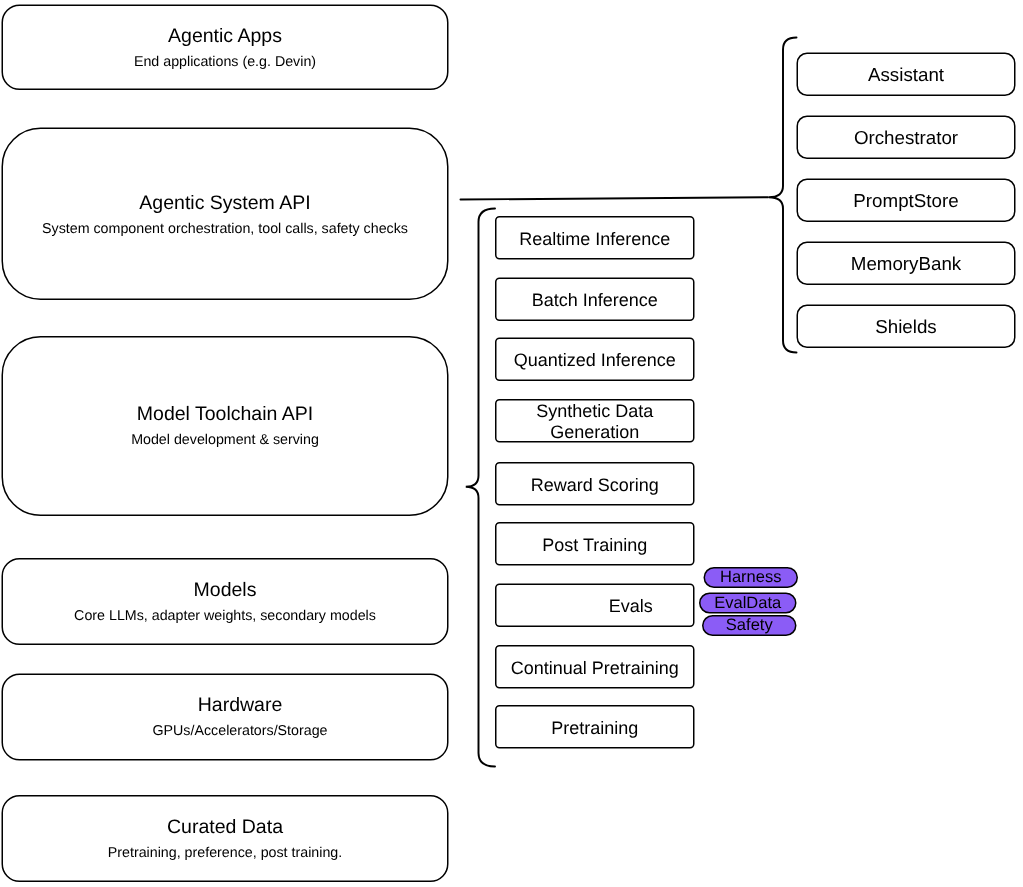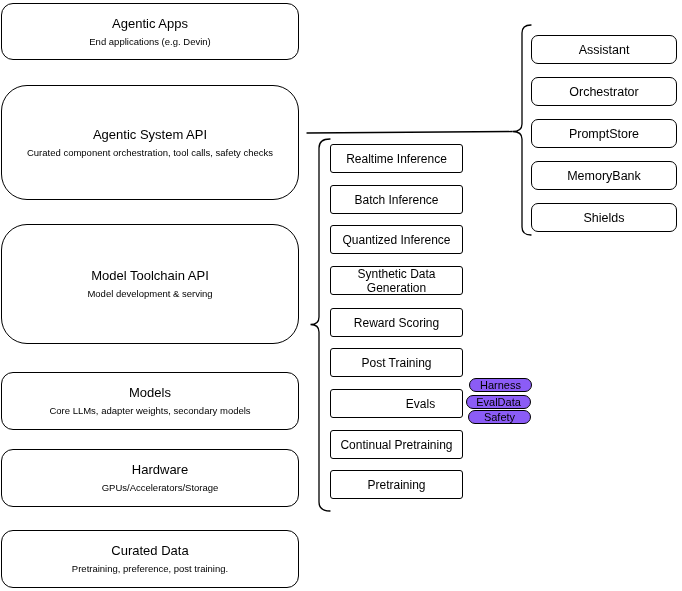--- a/index.html
+++ b/index.html
@@ -93,21 +93,21 @@
     </g>
   </svg>
 
   <div class="box left-box r-small" style="top:3px;height:57px;">
     <div class="box-title">Agentic Apps</div>
     <div class="box-subtitle">End applications (e.g. Devin)</div>
   </div>
 
   <div class="box left-box r-big" style="top:85px;height:115px;">
     <div class="box-title">Agentic System API</div>
-    <div class="box-subtitle">Curated component orchestration, tool calls, safety checks</div>
+    <div class="box-subtitle">System component orchestration, tool calls, safety checks</div>
   </div>
 
   <div class="box left-box r-big" style="top:224px;height:120px;">
     <div class="box-title">Model Toolchain API</div>
     <div class="box-subtitle">Model development &amp; serving</div>
   </div>
 
   <div class="box left-box r-small" style="top:372px;height:58px;">
     <div class="box-title">Models</div>
     <div class="box-subtitle">Core LLMs, adapter weights, secondary models</div>

